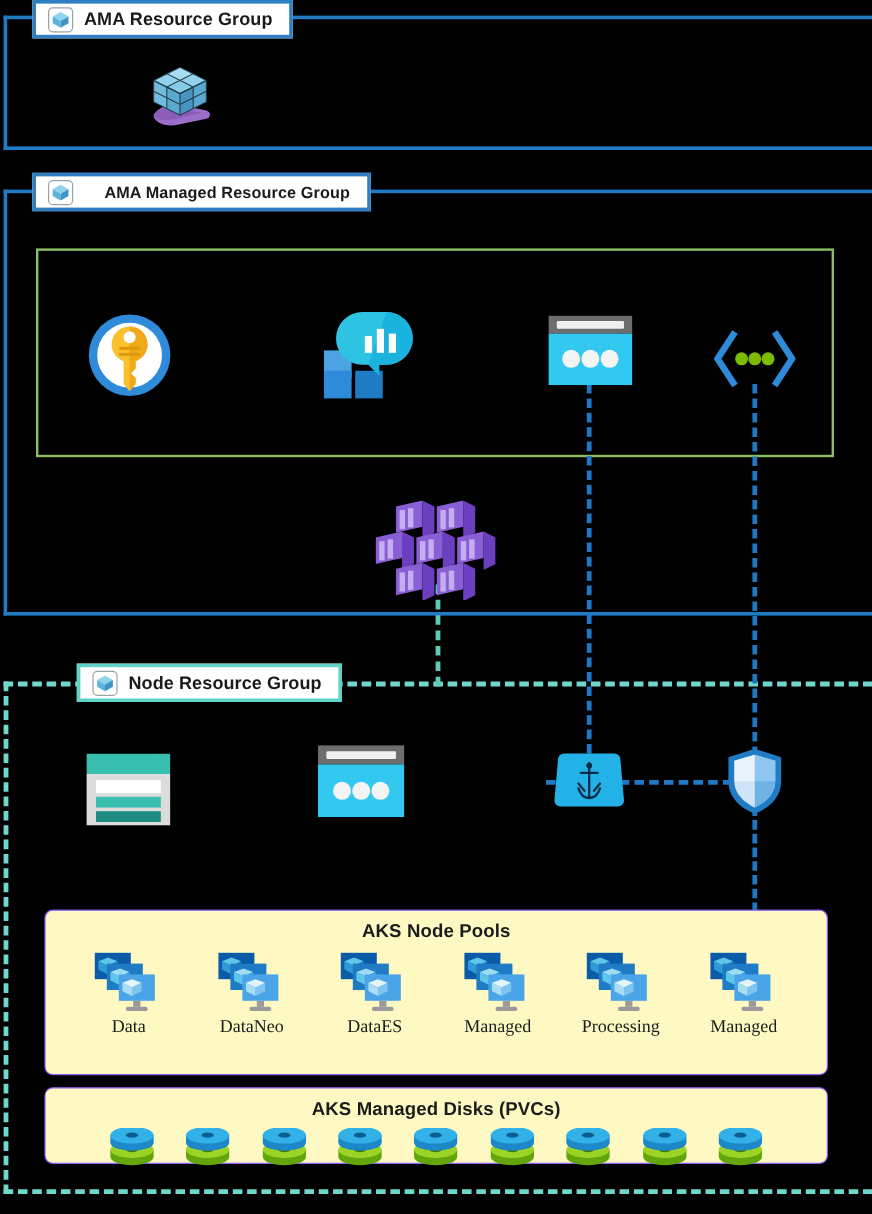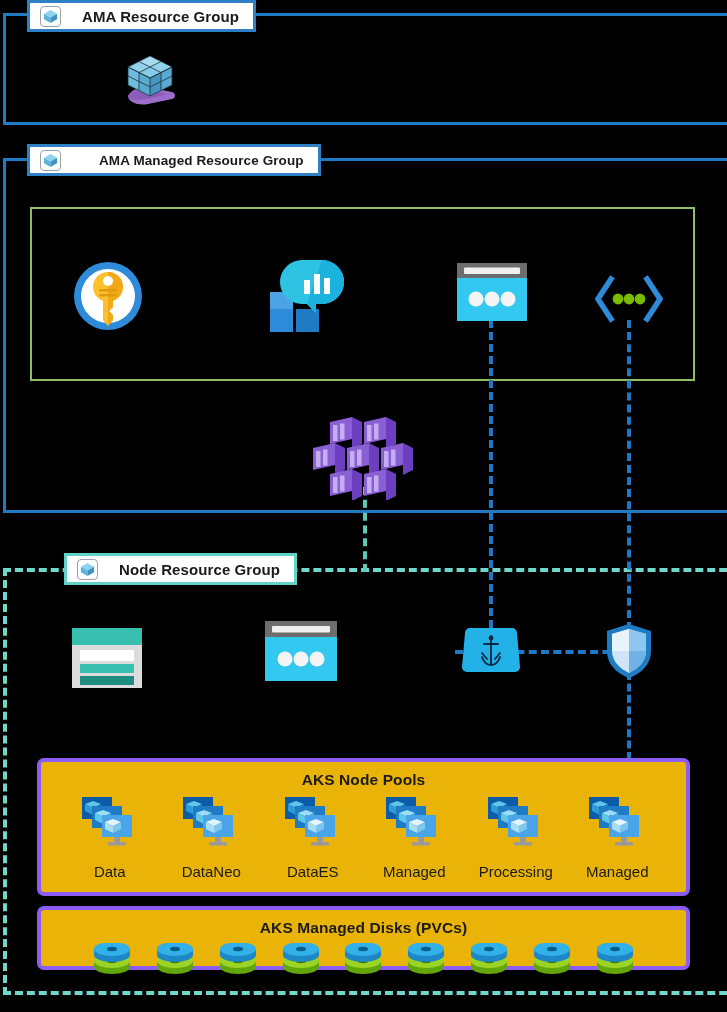--- a/index.html
+++ b/index.html
@@ -57,21 +57,21 @@
     box-sizing: border-box;
     border: 2px solid #8CBF63;
     background: transparent;
   }
 
   
   .rg-label {
     position: absolute;
     display: flex;
     align-items: center;
-    gap: 21px;
+    gap: 9px;
     background: #FFFFFF;
     box-sizing: border-box;
     padding: 0 14px 0 10px;
     height: 32px;
     white-space: nowrap;
   }
   .rg-label.blue  { border: 3px solid #2E7FC4; }
   .rg-label.teal  { border: 3px solid #5FD3C6; }
   .rg-label-text {
     font-size: 15px;
@@ -118,24 +118,24 @@
     border-top: 4px dashed #2077C4;
   }
   .conn.v-teal {
     width: 0;
     border-left: 4px dashed #5FC9B6;
   }
 
   
   .panel {
     position: absolute;
-    background: #eab308;
+    background: #fef9c3;
     border-radius: 7px;
     box-sizing: border-box;
-    border: 4px solid #8b5cf6;
+    border: 1px solid #8b5cf6;
     box-shadow: 0 1px 2px rgba(0,0,0,0.25);
   }
   #panel-nodepools { left: 37px; top: 758px; width: 653px; height: 138px; }
   #panel-disks     { left: 37px; top: 906px; width: 653px; height: 64px; }
 
   .panel-title {
     text-align: center;
     font-size: 15.5px;
     font-weight: 700;
     color: #1b1b1b;
@@ -154,24 +154,24 @@
     padding: 0 18px;
     box-sizing: border-box;
   }
   .pool-item {
     display: flex;
     flex-direction: column;
     align-items: center;
     width: 96px;
   }
   .pool-label {
-    margin-top: 16px;
+    margin-top: 4px;
     font-size: 15px;
     color: #1b1b1b;
-    font-family: Liberation Sans, sans-serif;
+    font-family: Liberation Serif, serif;
   }
 
   
   .disk-row {
     position: absolute;
     left: 0; right: 0;
     top: 33px;
     display: flex;
     justify-content: space-around;
     align-items: center;

